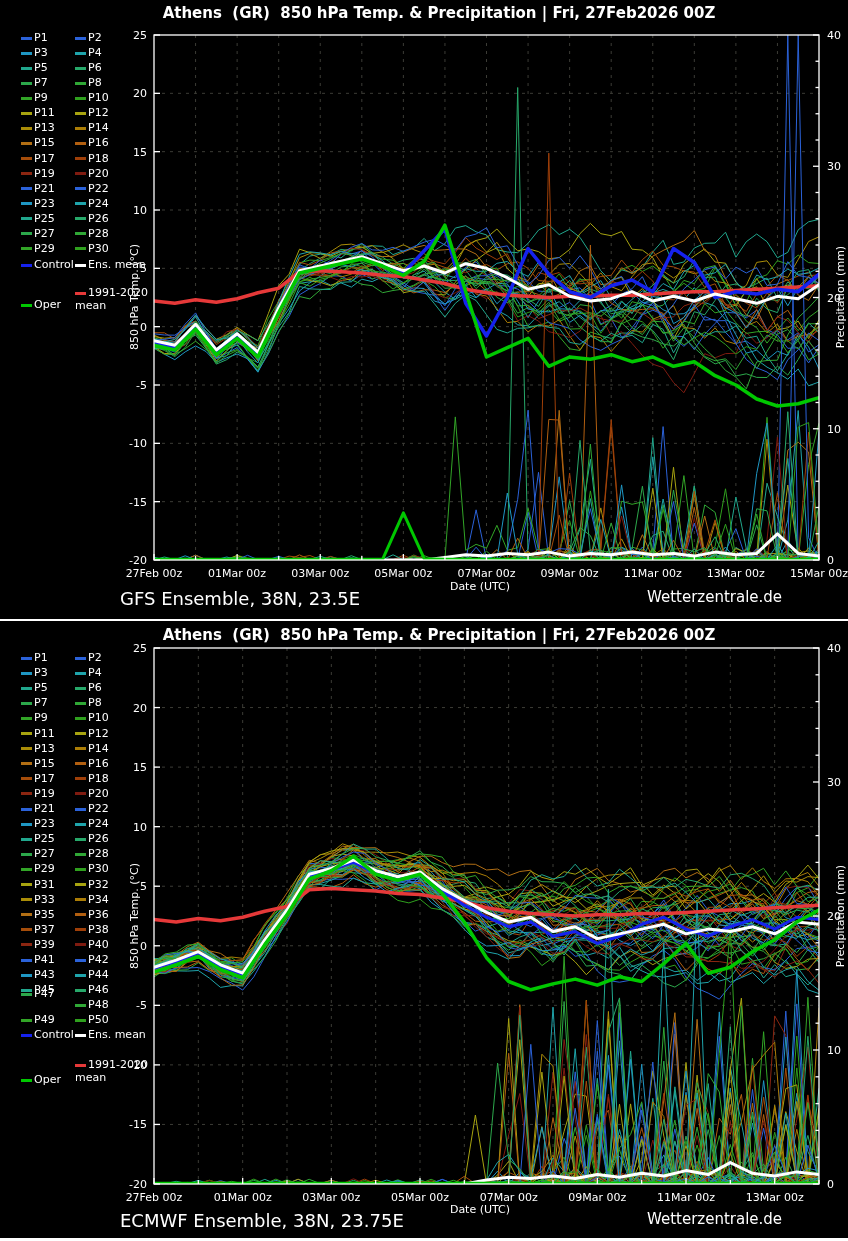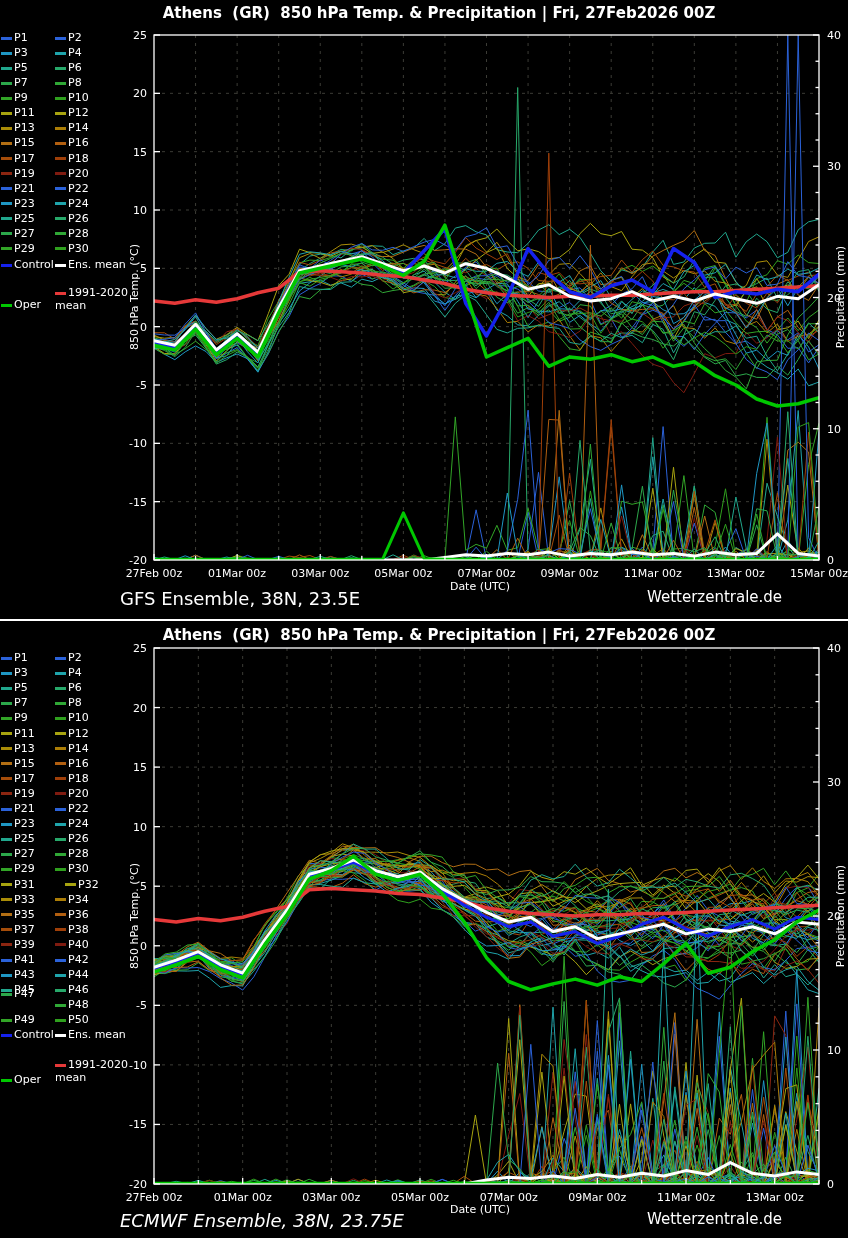--- a/index.html
+++ b/index.html
@@ -6,21 +6,21 @@
   .page{position:relative;width:848px;height:1241px;background:#000;overflow:hidden;
         font-family:"DejaVu Sans","Liberation Sans",sans-serif;color:#fff;}
   .panel{position:absolute;left:0;width:848px;height:618px;}
   .title{position:absolute;left:0;right:0;text-align:center;font-weight:bold;font-size:15px;
          white-space:pre;padding-left:30px;box-sizing:border-box;}
   .plotsvg{position:absolute;left:0;top:0;}
   .vlab{position:absolute;transform:translate(-50%,-50%) rotate(-90deg);font-size:11px;white-space:nowrap;}
   .xlab{position:absolute;transform:translateX(-50%);font-size:11px;}
   .fl{position:absolute;left:120px;font-size:18px;}
   .fr{position:absolute;left:647px;font-size:15px;}
-  .legend{position:absolute;inset:0;}
+  .legend{position:absolute;inset:0;margin-left:20px;}
   .lg{position:absolute;font-size:11px;line-height:13px;white-space:nowrap;}
   .lg.wrap{white-space:normal;width:80px;}
   .sw{display:inline-block;width:11px;height:0;border-top:3px solid #fff;vertical-align:middle;margin-right:2px;}
   .divider{position:absolute;left:0;width:848px;background:#fff;}
 </style>
 </head>
 <body>
 
 <div class="page">
 
@@ -497,21 +497,21 @@
         <div class="lg" style="left: 55px; top: 181px;"><span class="sw" style="border-top-color: rgb(43, 98, 217);"></span><span>P22</span></div>
         <div class="lg" style="left: 1px; top: 196.1px;"><span class="sw" style="border-top-color: rgb(31, 151, 196);"></span><span>P23</span></div>
         <div class="lg" style="left: 55px; top: 196.1px;"><span class="sw" style="border-top-color: rgb(31, 164, 171);"></span><span>P24</span></div>
         <div class="lg" style="left: 1px; top: 211.2px;"><span class="sw" style="border-top-color: rgb(33, 168, 142);"></span><span>P25</span></div>
         <div class="lg" style="left: 55px; top: 211.2px;"><span class="sw" style="border-top-color: rgb(39, 168, 106);"></span><span>P26</span></div>
         <div class="lg" style="left: 1px; top: 226.3px;"><span class="sw" style="border-top-color: rgb(44, 168, 75);"></span><span>P27</span></div>
         <div class="lg" style="left: 55px; top: 226.3px;"><span class="sw" style="border-top-color: rgb(48, 168, 54);"></span><span>P28</span></div>
         <div class="lg" style="left: 1px; top: 241.4px;"><span class="sw" style="border-top-color: rgb(50, 165, 39);"></span><span>P29</span></div>
         <div class="lg" style="left: 55px; top: 241.4px;"><span class="sw" style="border-top-color: rgb(47, 160, 30);"></span><span>P30</span></div>
         <div class="lg" style="left: 1px; top: 256.5px;"><span class="sw" style="border-top-color: rgb(168, 164, 16);"></span><span>P31</span></div>
-        <div class="lg" style="left: 65px; top: 256.5px;"><span class="sw" style="border-top-color: rgb(168, 164, 16);"></span><span>P32</span></div>
+        <div class="lg" style="left: 55px; top: 256.5px;"><span class="sw" style="border-top-color: rgb(168, 164, 16);"></span><span>P32</span></div>
         <div class="lg" style="left: 1px; top: 271.6px;"><span class="sw" style="border-top-color: rgb(170, 141, 8);"></span><span>P33</span></div>
         <div class="lg" style="left: 55px; top: 271.6px;"><span class="sw" style="border-top-color: rgb(171, 125, 6);"></span><span>P34</span></div>
         <div class="lg" style="left: 1px; top: 286.7px;"><span class="sw" style="border-top-color: rgb(178, 111, 20);"></span><span>P35</span></div>
         <div class="lg" style="left: 55px; top: 286.7px;"><span class="sw" style="border-top-color: rgb(178, 95, 16);"></span><span>P36</span></div>
         <div class="lg" style="left: 1px; top: 301.8px;"><span class="sw" style="border-top-color: rgb(165, 77, 10);"></span><span>P37</span></div>
         <div class="lg" style="left: 55px; top: 301.8px;"><span class="sw" style="border-top-color: rgb(159, 63, 8);"></span><span>P38</span></div>
         <div class="lg" style="left: 1px; top: 316.9px;"><span class="sw" style="border-top-color: rgb(140, 38, 17);"></span><span>P39</span></div>
         <div class="lg" style="left: 55px; top: 316.9px;"><span class="sw" style="border-top-color: rgb(127, 27, 16);"></span><span>P40</span></div>
         <div class="lg" style="left: 1px; top: 332px;"><span class="sw" style="border-top-color: rgb(43, 98, 217);"></span><span>P41</span></div>
         <div class="lg" style="left: 55px; top: 332px; text-align: right;"><span class="sw" style="border-top-color: rgb(43, 98, 217);"></span><span>P42</span></div>
@@ -524,19 +524,19 @@
         <div class="lg" style="left: 1px; top: 392.4px;"><span class="sw" style="border-top-color: rgb(50, 165, 39);"></span><span>P49</span></div>
         <div class="lg" style="left: 55px; top: 392.4px;"><span class="sw" style="border-top-color: rgb(47, 160, 30);"></span><span>P50</span></div>
         <div class="lg" style="left: 1px; top: 407px;"><span class="sw" style="border-top-color: rgb(21, 34, 238);"></span><span>Control</span></div>
         <div class="lg" style="left: 55px; top: 407px;"><span class="sw" style="border-top-color: rgb(255, 255, 255);"></span><span>Ens. mean</span></div>
         <div class="lg wrap" style="left: 55px; top: 437px;"><span class="sw" style="border-top-color: rgb(230, 57, 57);"></span><span>1991-2020 mean</span></div>
         <div class="lg" style="left: 1px; top: 452px;"><span class="sw" style="border-top-color: rgb(0, 200, 0);"></span><span>Oper</span></div>
       </div>
     <div class="vlab" style="left:134px;top:295px;">850 hPa Temp. (°C)</div>
     <div class="vlab" style="left:840px;top:295px;">Precipitation (mm)</div>
     <div class="xlab" style="left:480px;top:582px;">Date (UTC)</div>
-    <div class="fl" style="top:589px;font-style:italic;">ECMWF Ensemble, 38N, 23.75E</div>
+    <div class="fl" style="top:589px;">ECMWF Ensemble, 38N, 23.75E</div>
     <div class="fr" style="top:589px;">Wetterzentrale.de</div>
   </section>
 
   <div class="divider" style="top:1238px;height:3px;"></div>
 
 </div>
 
 </body></html>

